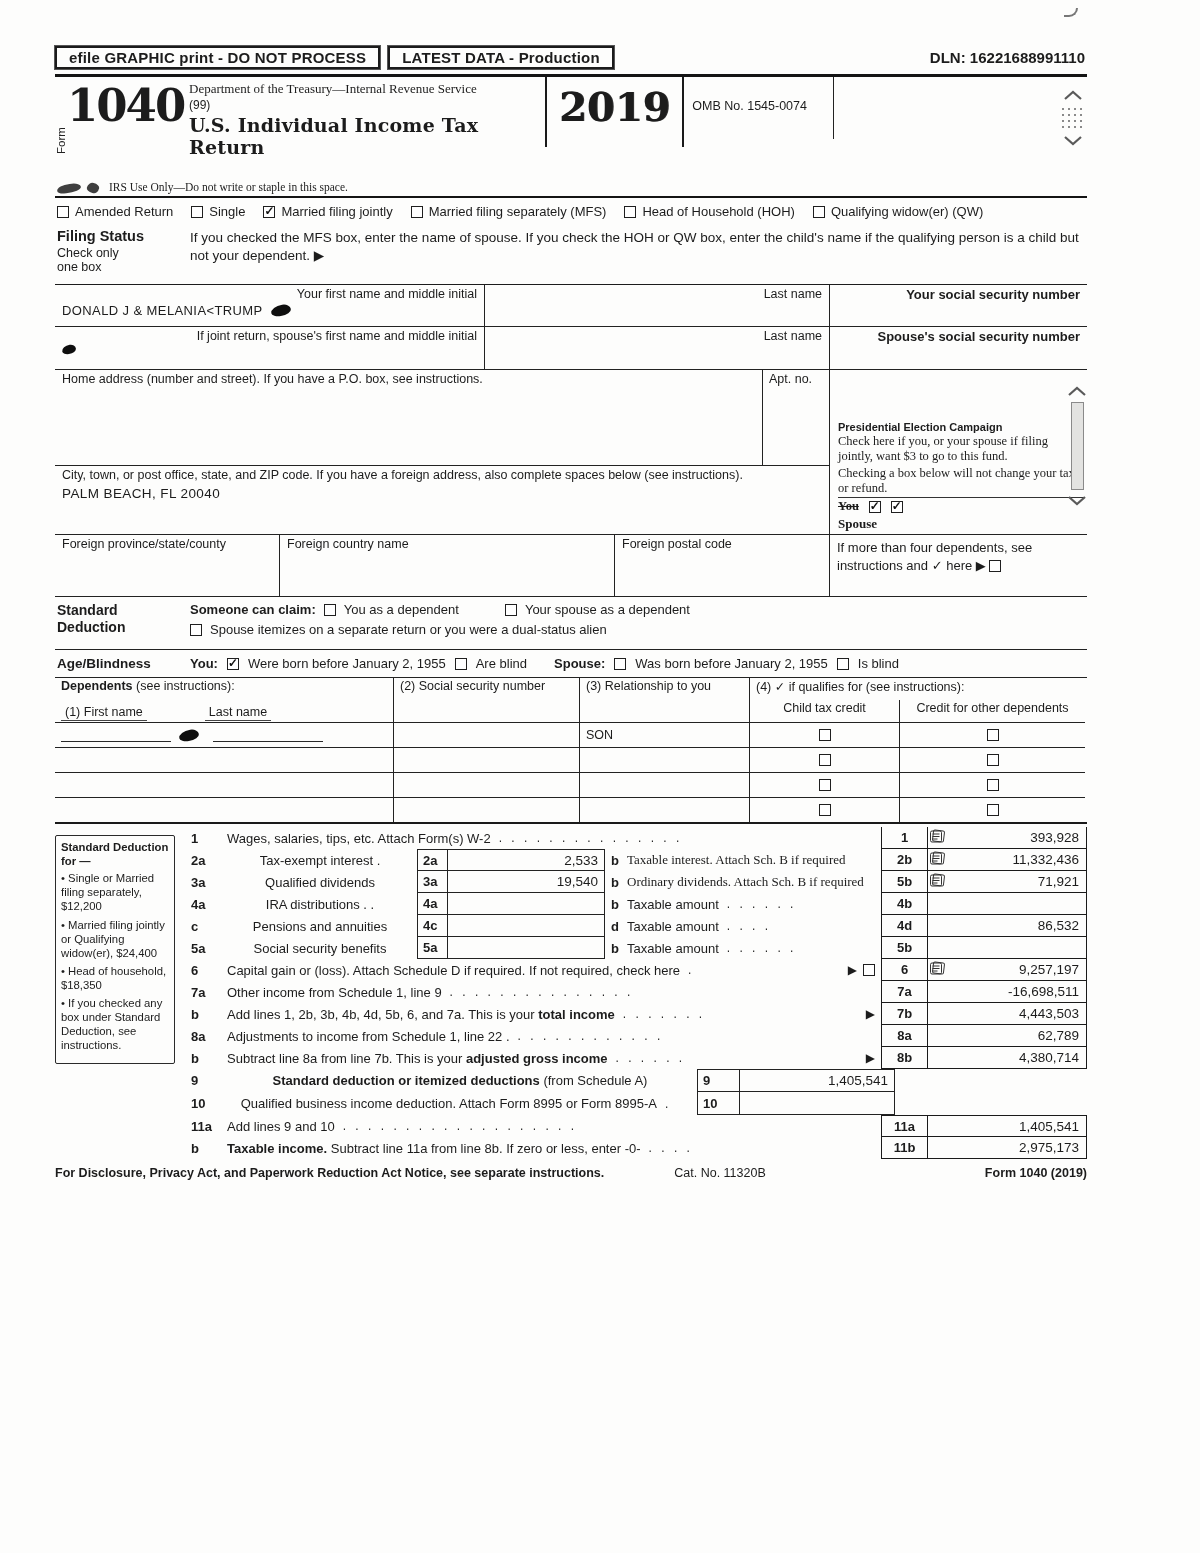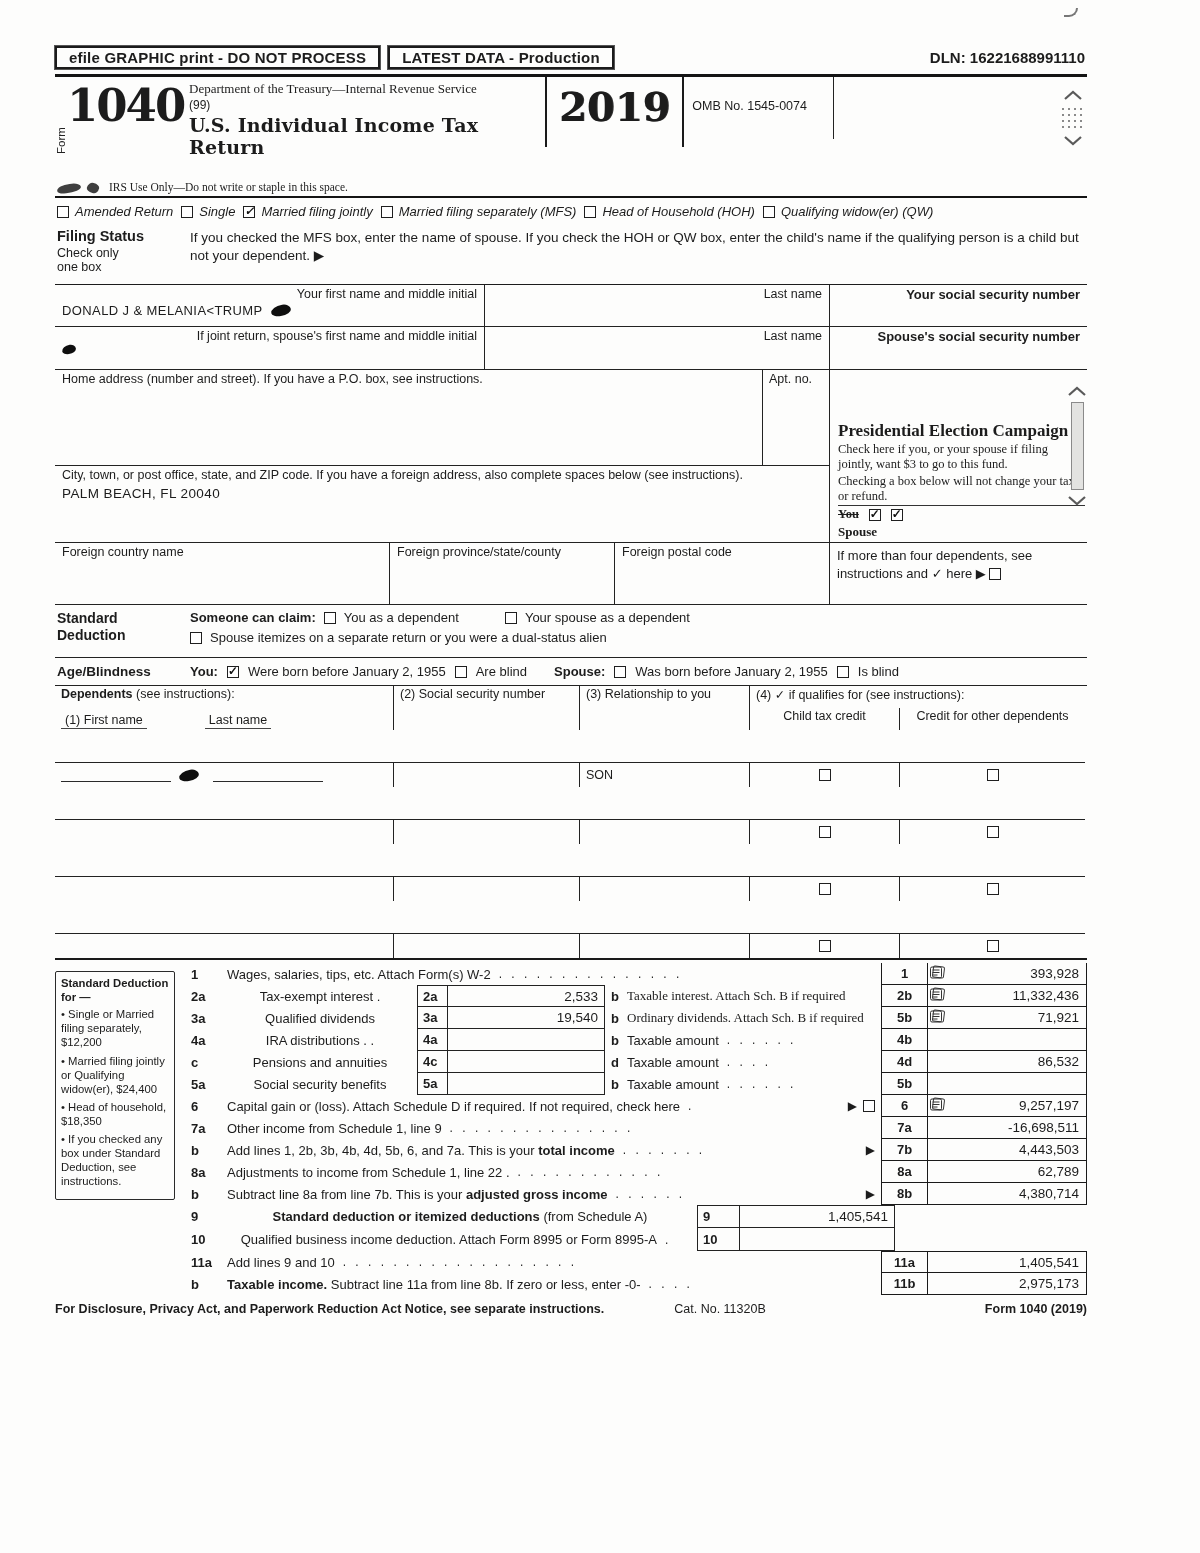--- a/index.html
+++ b/index.html
@@ -36,21 +36,21 @@
   .m1 { width:24px; height:9px; border-radius:60% 40% 70% 30%/70% 50% 60% 40%; transform:rotate(-6deg); }
   .m2 { width:12px; height:10px; border-radius:50% 60% 40% 60%/60% 40% 70% 40%; transform:rotate(14deg); margin-left:-4px; }
 
   
   .cb { display:inline-block; width:12px; height:12px; border:1.5px solid #1f1f1f; background:#fff;
         text-align:center; vertical-align:-2px; flex:none; }
   .cb .mark { display:block; font-size:12px; line-height:10px; font-weight:bold; color:#101010; transform:translateY(-1px); }
 
   
   .filing { border-bottom:1.5px solid #1c1c1c; padding:6px 2px 10px; }
-  .filing-row1 { display:flex; align-items:flex-end; gap:8px; font-size:13px;font-style:italic; }
+  .filing-row1 { display:flex; align-items:flex-end; gap:18px; font-size:13px; }
   .opt { display:flex; align-items:center; gap:6px; white-space:nowrap; }
   .filing-row2 { display:flex; margin-top:9px; }
   .fs-label-wrap { width:133px; }
   .fs-label { font-weight:bold; font-size:14.5px; }
   .fs-sub { font-size:12.5px; width:80px; margin-top:2px; }
   .fs-instr { flex:1; font-size:13.5px; line-height:1.35; padding-top:1px; max-width:900px; }
 
   
   .names { display:grid; grid-template-columns:430px 345px 257px; border-bottom:1px solid #222; }
   .ncell { padding:2px 7px 4px; min-height:42px;text-align:right; }
@@ -64,21 +64,21 @@
   
   .addr { display:flex; border-bottom:1px solid #222; }
   .addr-left { width:775px; border-right:1px solid #222; display:flex; flex-direction:column; }
   .addr-row1 { display:flex; height:96px; border-bottom:1px solid #222; }
   .home-cell { flex:1; border-right:1px solid #222; padding:2px 7px; font-size:12.5px; }
   .apt-cell { width:66px; padding:2px 6px; font-size:12.5px; }
   .addr-row2 { padding:2px 7px 6px; min-height:56px; font-size:12.5px; }
   .city-value { font-size:13.5px; letter-spacing:.4px; margin-top:4px; }
   .addr-right { width:257px; padding:2px 0 0 6px; }
   .campaign { margin-top:48px; padding:1px 2px 2px 2px; }
-  .camp-title { font-weight:bold; font-size:17px;font-family:Liberation Serif, serif; }
+  .camp-title { font-weight:bold; font-size:11px; }
   .camp-text { font-family:"Liberation Serif", serif; font-size:12.5px; line-height:1.22; margin-top:1px; }
   .camp-row { display:flex; align-items:center; gap:10px; margin-top:1px; border-top:1px solid #333; padding-top:1px; }
   .camp-you { font-family:"Liberation Serif", serif; font-size:12.5px; font-weight:bold; text-decoration:line-through; }
   .camp-spouse { font-family:"Liberation Serif", serif; font-size:13px; font-weight:bold; margin-top:2px; }
 
   
   .foreign { display:flex; border-bottom:1.5px solid #222; min-height:62px; }
   .fcell { padding:2px 7px; font-size:12.5px; }
   .fc1 { width:335px; border-right:1px solid #222; }
   .fc2 { width:225px; border-right:1px solid #222; }
@@ -95,21 +95,21 @@
 
   
   .age { display:flex; align-items:center; gap:9px; border-bottom:1.5px solid #222; padding:6px 2px; font-size:13px; }
   .age-label { width:124px; font-weight:bold; font-size:13.5px; }
 
   
   .deps { border-bottom:2px solid #1a1a1a; }
   .deps-grid { display:grid; grid-template-columns:338px 186px 170px 150px 186px; }
   .dcell { padding:1px 6px; font-size:12.5px; min-height:22px; }
   .bl { border-left:1px solid #222; }
-  .bt { border-top:1px solid #222;margin-top:32px; }
+  .bt { border-top:1px solid #222; }
   .dh4 { grid-column:4 / 6; }
   .dh-center { text-align:center; }
   .dep-first-last { display:flex; gap:58px; padding-top:4px; }
   .dep-first-last span { border-bottom:1px solid #444; padding:0 4px 1px; }
   .drow { min-height:25px; display:flex; align-items:center; }
   .drow.center { justify-content:center; }
   .blankline { display:inline-block; width:110px; border-bottom:1.5px solid #2a2a2a; height:13px; }
 
   
   .income { display:flex; padding-top:3px; }
@@ -293,25 +293,25 @@
           <span class="cb">
               <span class="mark">✓</span>
             </span>
         </div>
         <div class="camp-spouse">Spouse</div>
       </div>
     </div>
   </div>
 
   <div class="foreign">
+    <div class="fcell fc2">
+      <div>Foreign province/state/county</div>
+    </div>
     <div class="fcell fc1">
       <div>Foreign country name</div>
-    </div>
-    <div class="fcell fc2">
-      <div>Foreign province/state/county</div>
     </div>
     <div class="fcell fc3">
       <div>Foreign postal code</div>
     </div>
     <div class="fcell fc4">
       <span>If more than four dependents, see instructions and ✓ here ▶</span>
       <span class="cb"><span class="mark"></span></span>
     </div>
   </div>
 

